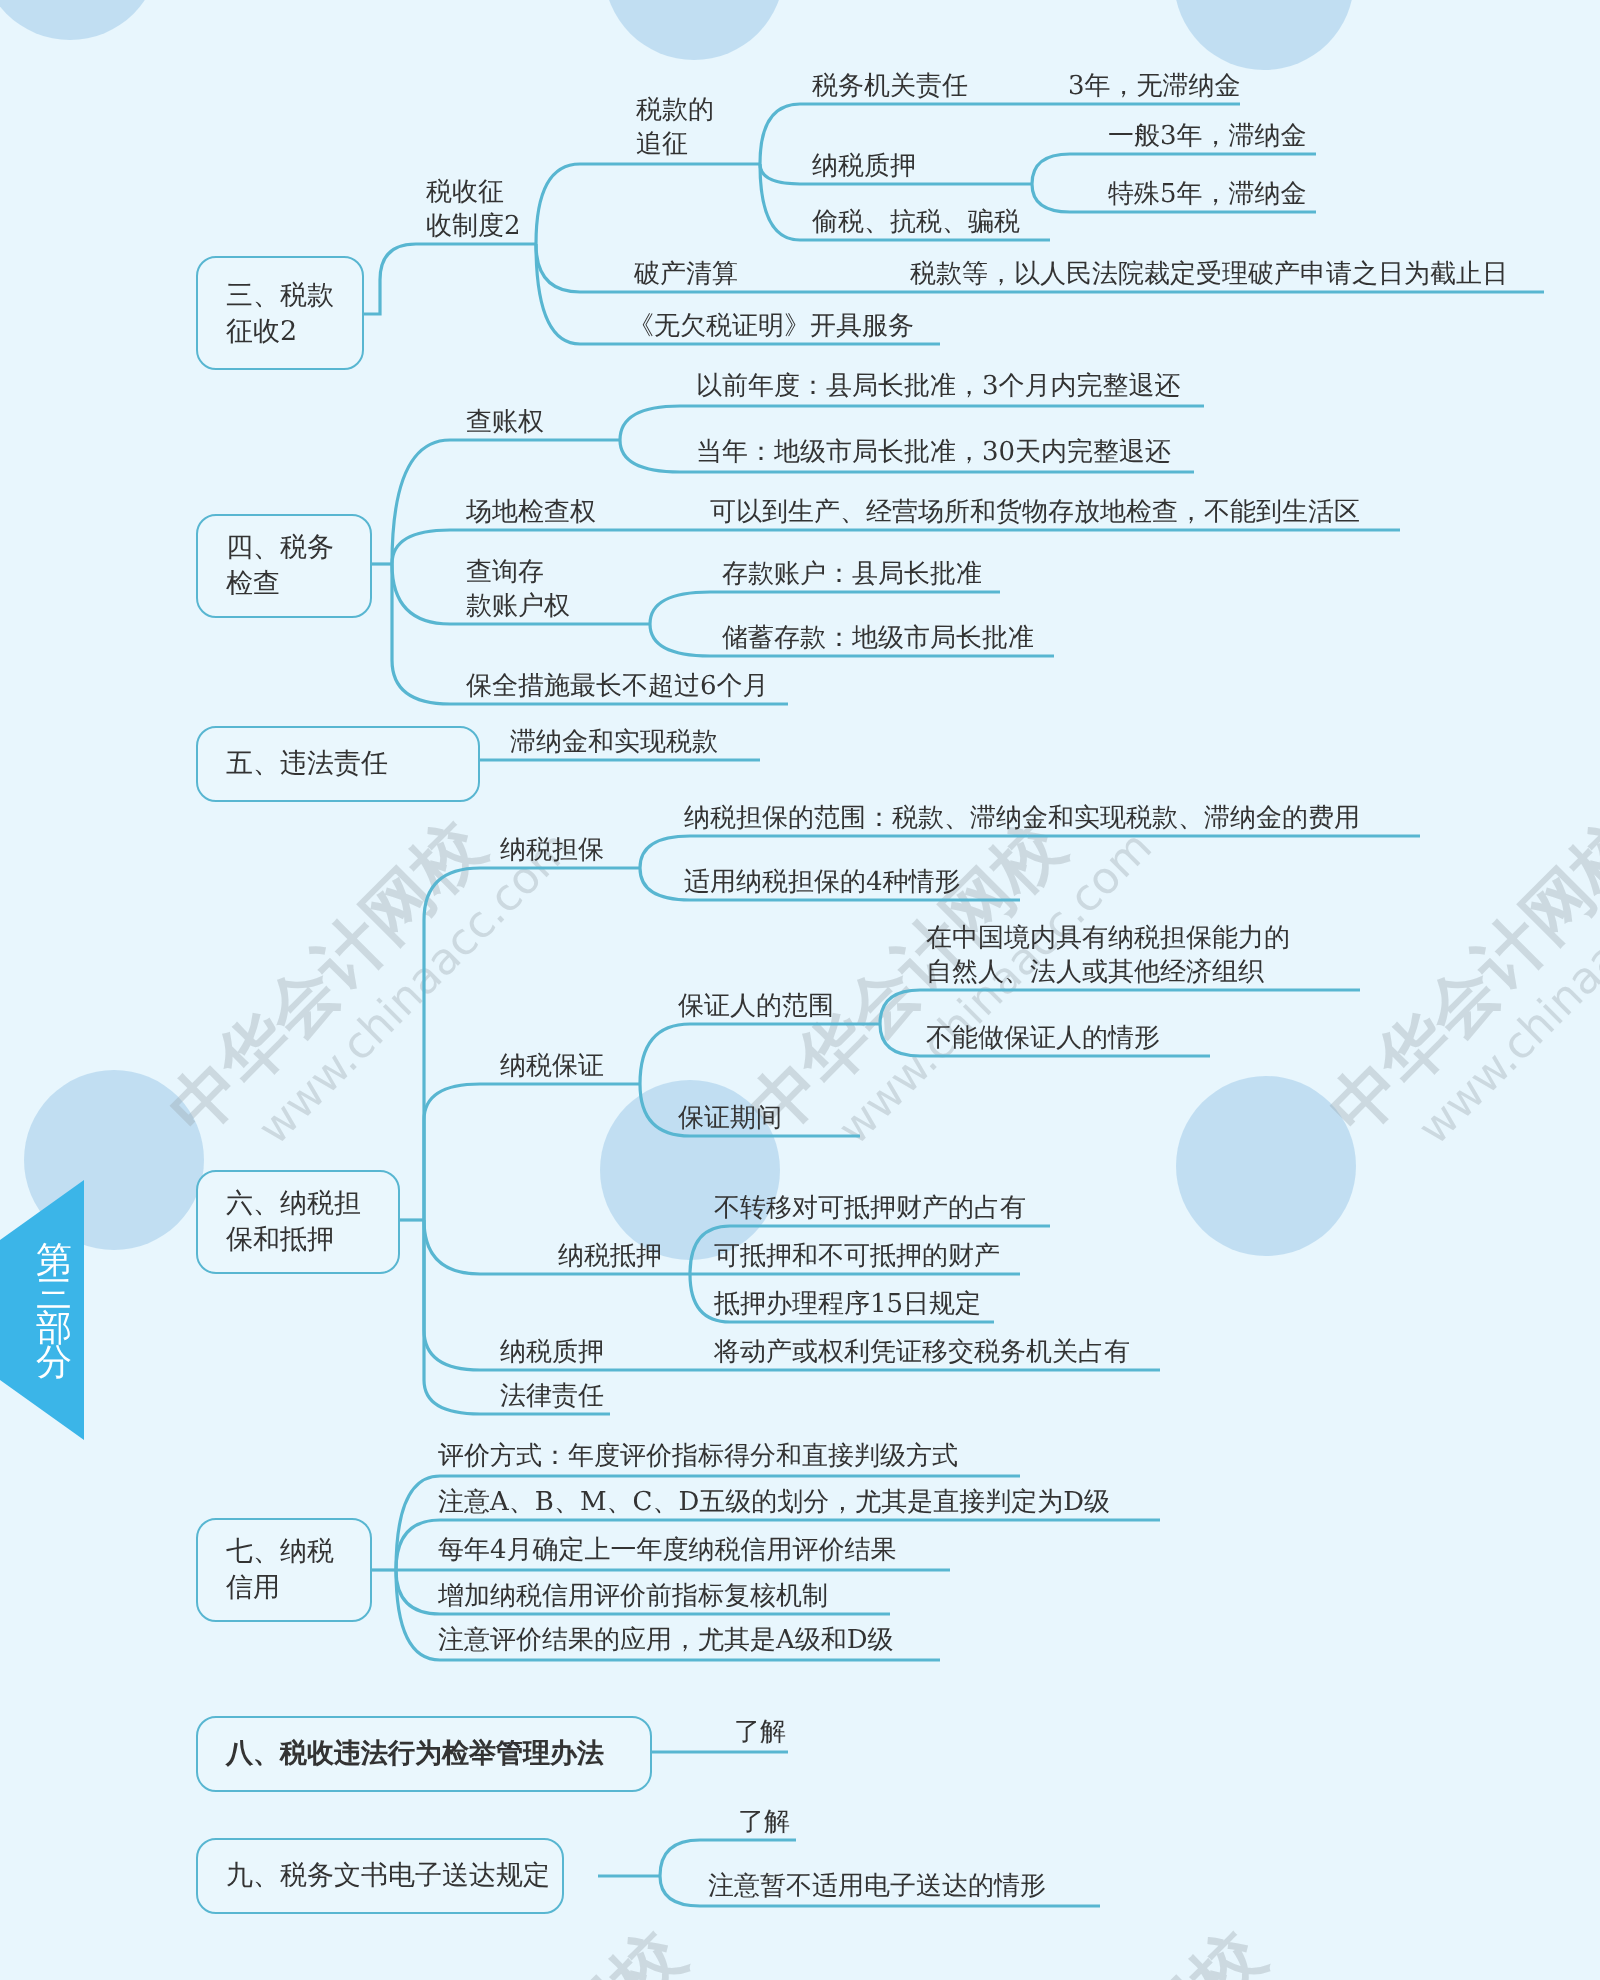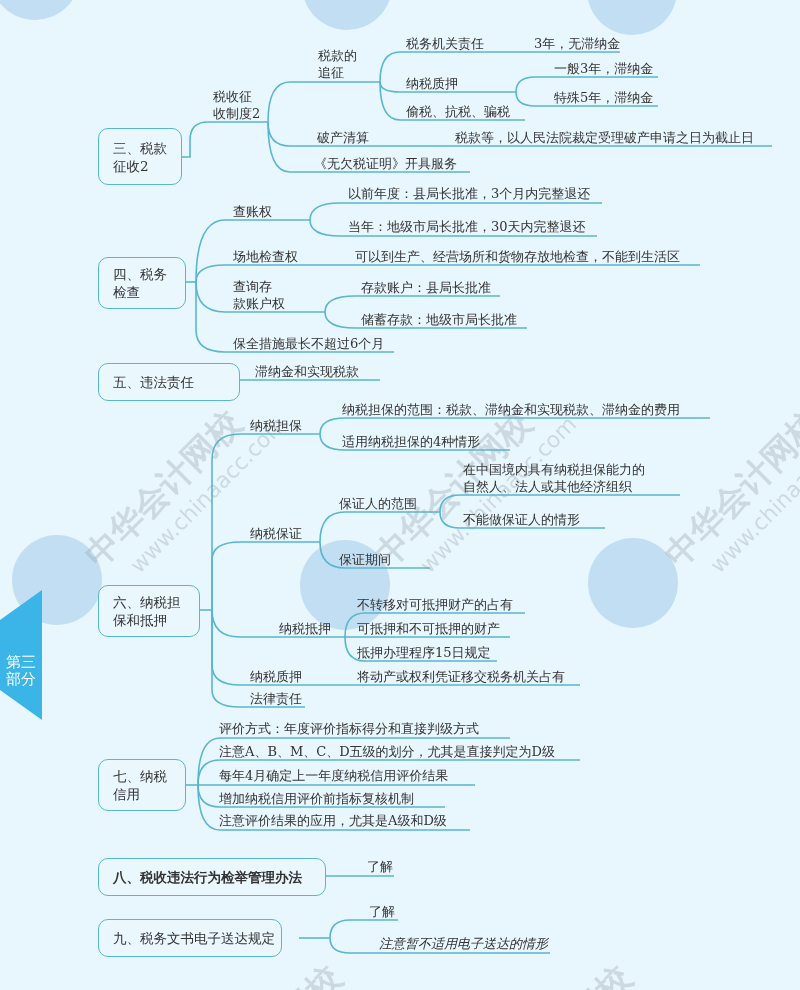--- a/index.html
+++ b/index.html
@@ -11,22 +11,22 @@
   .box { position:absolute; border:1.5px solid #58b6d1; border-radius:10px; background:#eaf7fd;
          font-size:13.5px; line-height:18px; color:#333; box-sizing:border-box; padding-left:14px;
          display:flex; align-items:center; }
   .box span { display:block; }
   .wm-circle { position:absolute; border-radius:50%; background:#bcdcf1; opacity:0.9; }
   .wm-text { position:absolute; font-family:"DejaVu Sans",sans-serif; color:#9aa6ad; opacity:0.35;
              font-size:34px; font-weight:bold; transform:rotate(-45deg); transform-origin:left top; white-space:nowrap; }
   .wm-url { position:absolute; font-family:"DejaVu Sans",sans-serif; color:#9aa6ad; opacity:0.35;
             font-size:22px; transform:rotate(-45deg); transform-origin:left top; white-space:nowrap; }
   .side-tab { position:absolute; left:0; top:590px; width:42px; height:130px; }
-  .side-label { position:absolute; left:6px; top:654px; width:30px; color:#fff; font-family:"DejaVu Sans",sans-serif;
-                font-size:15px; line-height:17px; text-align:right; }
+  .side-label { position:absolute; left:6px; top:622px; width:30px; color:#fff; font-family:"DejaVu Sans",sans-serif;
+                font-size:18px; line-height:17px; text-align:right; }
 </style>
 </head>
 <body>
 
 <div class="canvas">
 
   <div class="wm-circle" style="left:-10px;top:-70px;width:90px;height:90px;"></div>
   <div class="wm-circle" style="left:302px;top:-60px;width:90px;height:90px;"></div>
   <div class="wm-circle" style="left:587px;top:-55px;width:90px;height:90px;"></div>
   <div class="wm-circle" style="left:12px;top:535px;width:90px;height:90px;"></div>
@@ -177,15 +177,15 @@
 
   <div class="box" style="left:98px;top:858px;width:228px;height:38px;font-weight:bold;">
     <span>八、税收违法行为检举管理办法</span>
   </div>
   <div class="t" style="left:367px;top:858px;">了解</div>
 
   <div class="box" style="left:98px;top:919px;width:184px;height:38px;">
     <span>九、税务文书电子送达规定</span>
   </div>
   <div class="t" style="left:369px;top:903px;">了解</div>
-  <div class="t" style="left:379px;top:935px;font-style:italic;">注意暂不适用电子送达的情形</div>
+  <div class="t" style="left:354px;top:935px;">注意暂不适用电子送达的情形</div>
 
 </div>
 
 </body></html>

